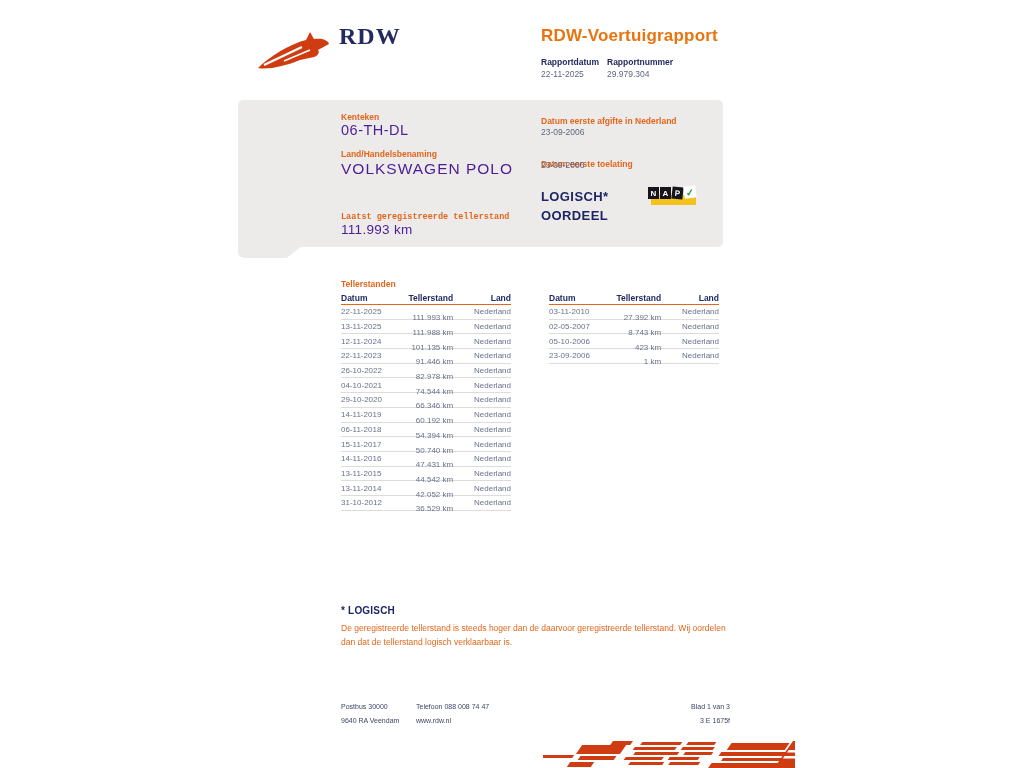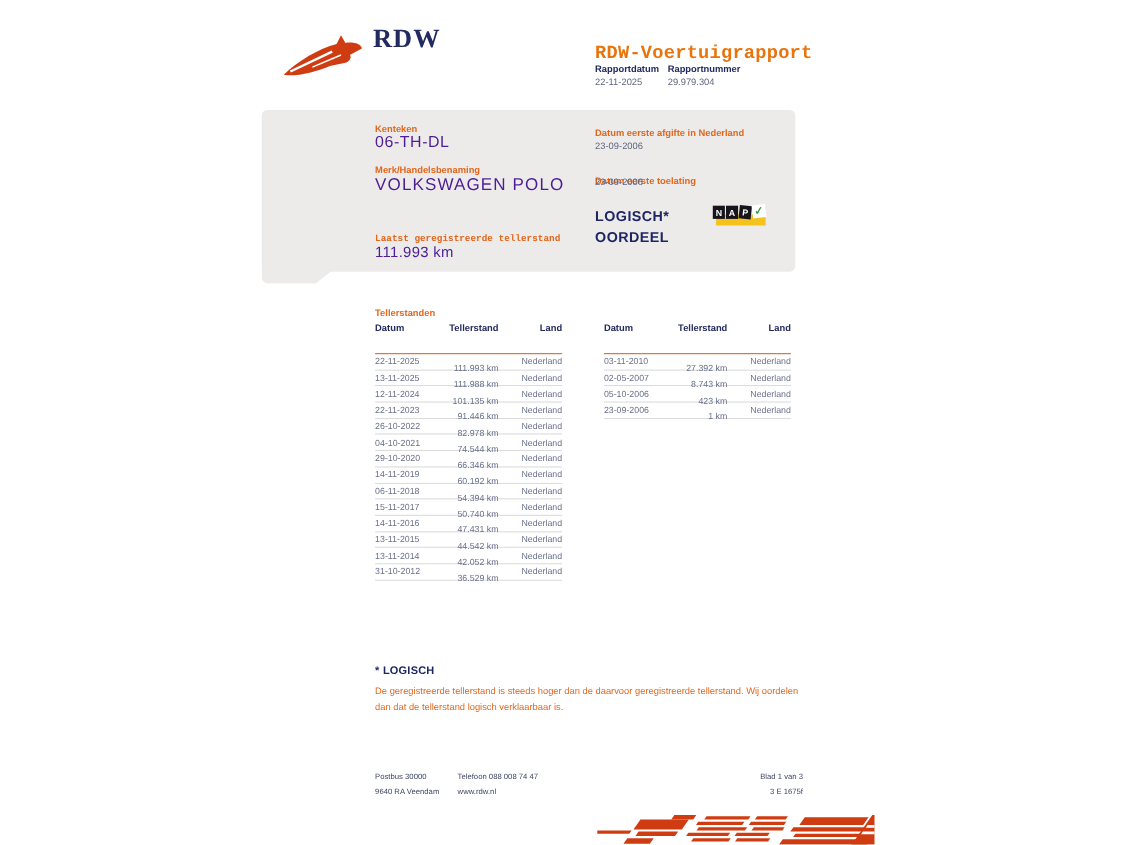--- a/index.html
+++ b/index.html
@@ -11,22 +11,22 @@
   }
 
   
   .logo-svg{position:absolute;left:256px;top:30px;width:76px;height:44px;}
   .logo-word{
     position:absolute;left:339px;top:23px;
     font-family:"Liberation Serif", serif;font-weight:bold;
     font-size:24px;letter-spacing:1px;color:#222a60;
   }
   .doc-title{
-    position:absolute;left:541px;top:40px;
-    font-family:Liberation Mono, monospace;font-weight:bold;
+    position:absolute;left:541px;top:26px;
+    font-family:Liberation Sans, sans-serif;font-weight:bold;
     font-size:17px;color:#e8740e;letter-spacing:.2px;
   }
   .hdr-label{font-weight:bold;font-size:8.5px;color:#222a60;position:absolute;top:57px;}
   .hdr-value{font-size:8.5px;color:#5e6880;position:absolute;top:69px;}
   .hdr-c1{left:541px;} .hdr-c2{left:607px;}
 
   
   .sum-box{
     position:absolute;left:238px;top:100px;width:485px;height:147px;
     background:#edebea;border-radius:5px 5px 5px 0;
@@ -65,21 +65,21 @@
   .tbl-title{
     position:absolute;left:341px;top:279px;
     font-weight:bold;font-size:8.5px;color:#e2661c;
   }
   .otable{position:absolute;width:170px;}
   .otable.left{left:341px;top:291px;}
   .otable.right{left:549px;top:291px;}
   .thead{
     display:flex;align-items:flex-end;height:12px;
     border-bottom:1.5px solid #e2661c;
-    font-weight:bold;font-size:8.5px;color:#222a60;padding-bottom:18px;
+    font-weight:bold;font-size:8.5px;color:#222a60;padding-bottom:1px;
   }
   .trow{
     display:flex;align-items:center;height:13.7px;
     border-bottom:1px solid #dcdcdc;
     font-size:8px;color:#68718b;
   }
   .tcell{white-space:nowrap;}
   .c0{width:32%;text-align:left;}
   .c1{width:34%;text-align:right;margin-top:12px;}
   .c2{flex:1;text-align:right;}
@@ -118,21 +118,21 @@
 <div class="hdr-value hdr-c1">22-11-2025</div>
 <div class="hdr-label hdr-c2">Rapportnummer</div>
 <div class="hdr-value hdr-c2">29.979.304</div>
 
 <div class="sum-box"></div>
 <div class="sum-tab"></div>
 
 <div class="olabel" style="left:341px;top:112px;">Kenteken</div>
 <div class="bigval" style="left:341px;top:122px;font-size:14.5px;letter-spacing:.5px;">06-TH-DL</div>
 
-<div class="olabel" style="left:341px;top:149px;">Merk/Handelsbenaming</div>
+<div class="olabel" style="left:341px;top:149px;">Land/Handelsbenaming</div>
 <div class="bigval" style="left:341px;top:160px;font-size:15.5px;letter-spacing:1px;">VOLKSWAGEN POLO</div>
 
 <div class="olabel" style="left:341px;top:212px;font-family:Liberation Mono, monospace;">Laatst geregistreerde tellerstand</div>
 <div class="bigval" style="left:341px;top:222px;font-size:13.5px;letter-spacing:.3px;">111.993 km</div>
 
 <div class="olabel" style="left:541px;top:116px;">Datum eerste afgifte in Nederland</div>
 <div class="smallval" style="left:541px;top:127px;">23-09-2006</div>
 
 <div class="olabel" style="left:541px;top:159px;">Datum eerste toelating</div>
 <div class="smallval" style="left:541px;top:160px;">23-09-2006</div>

